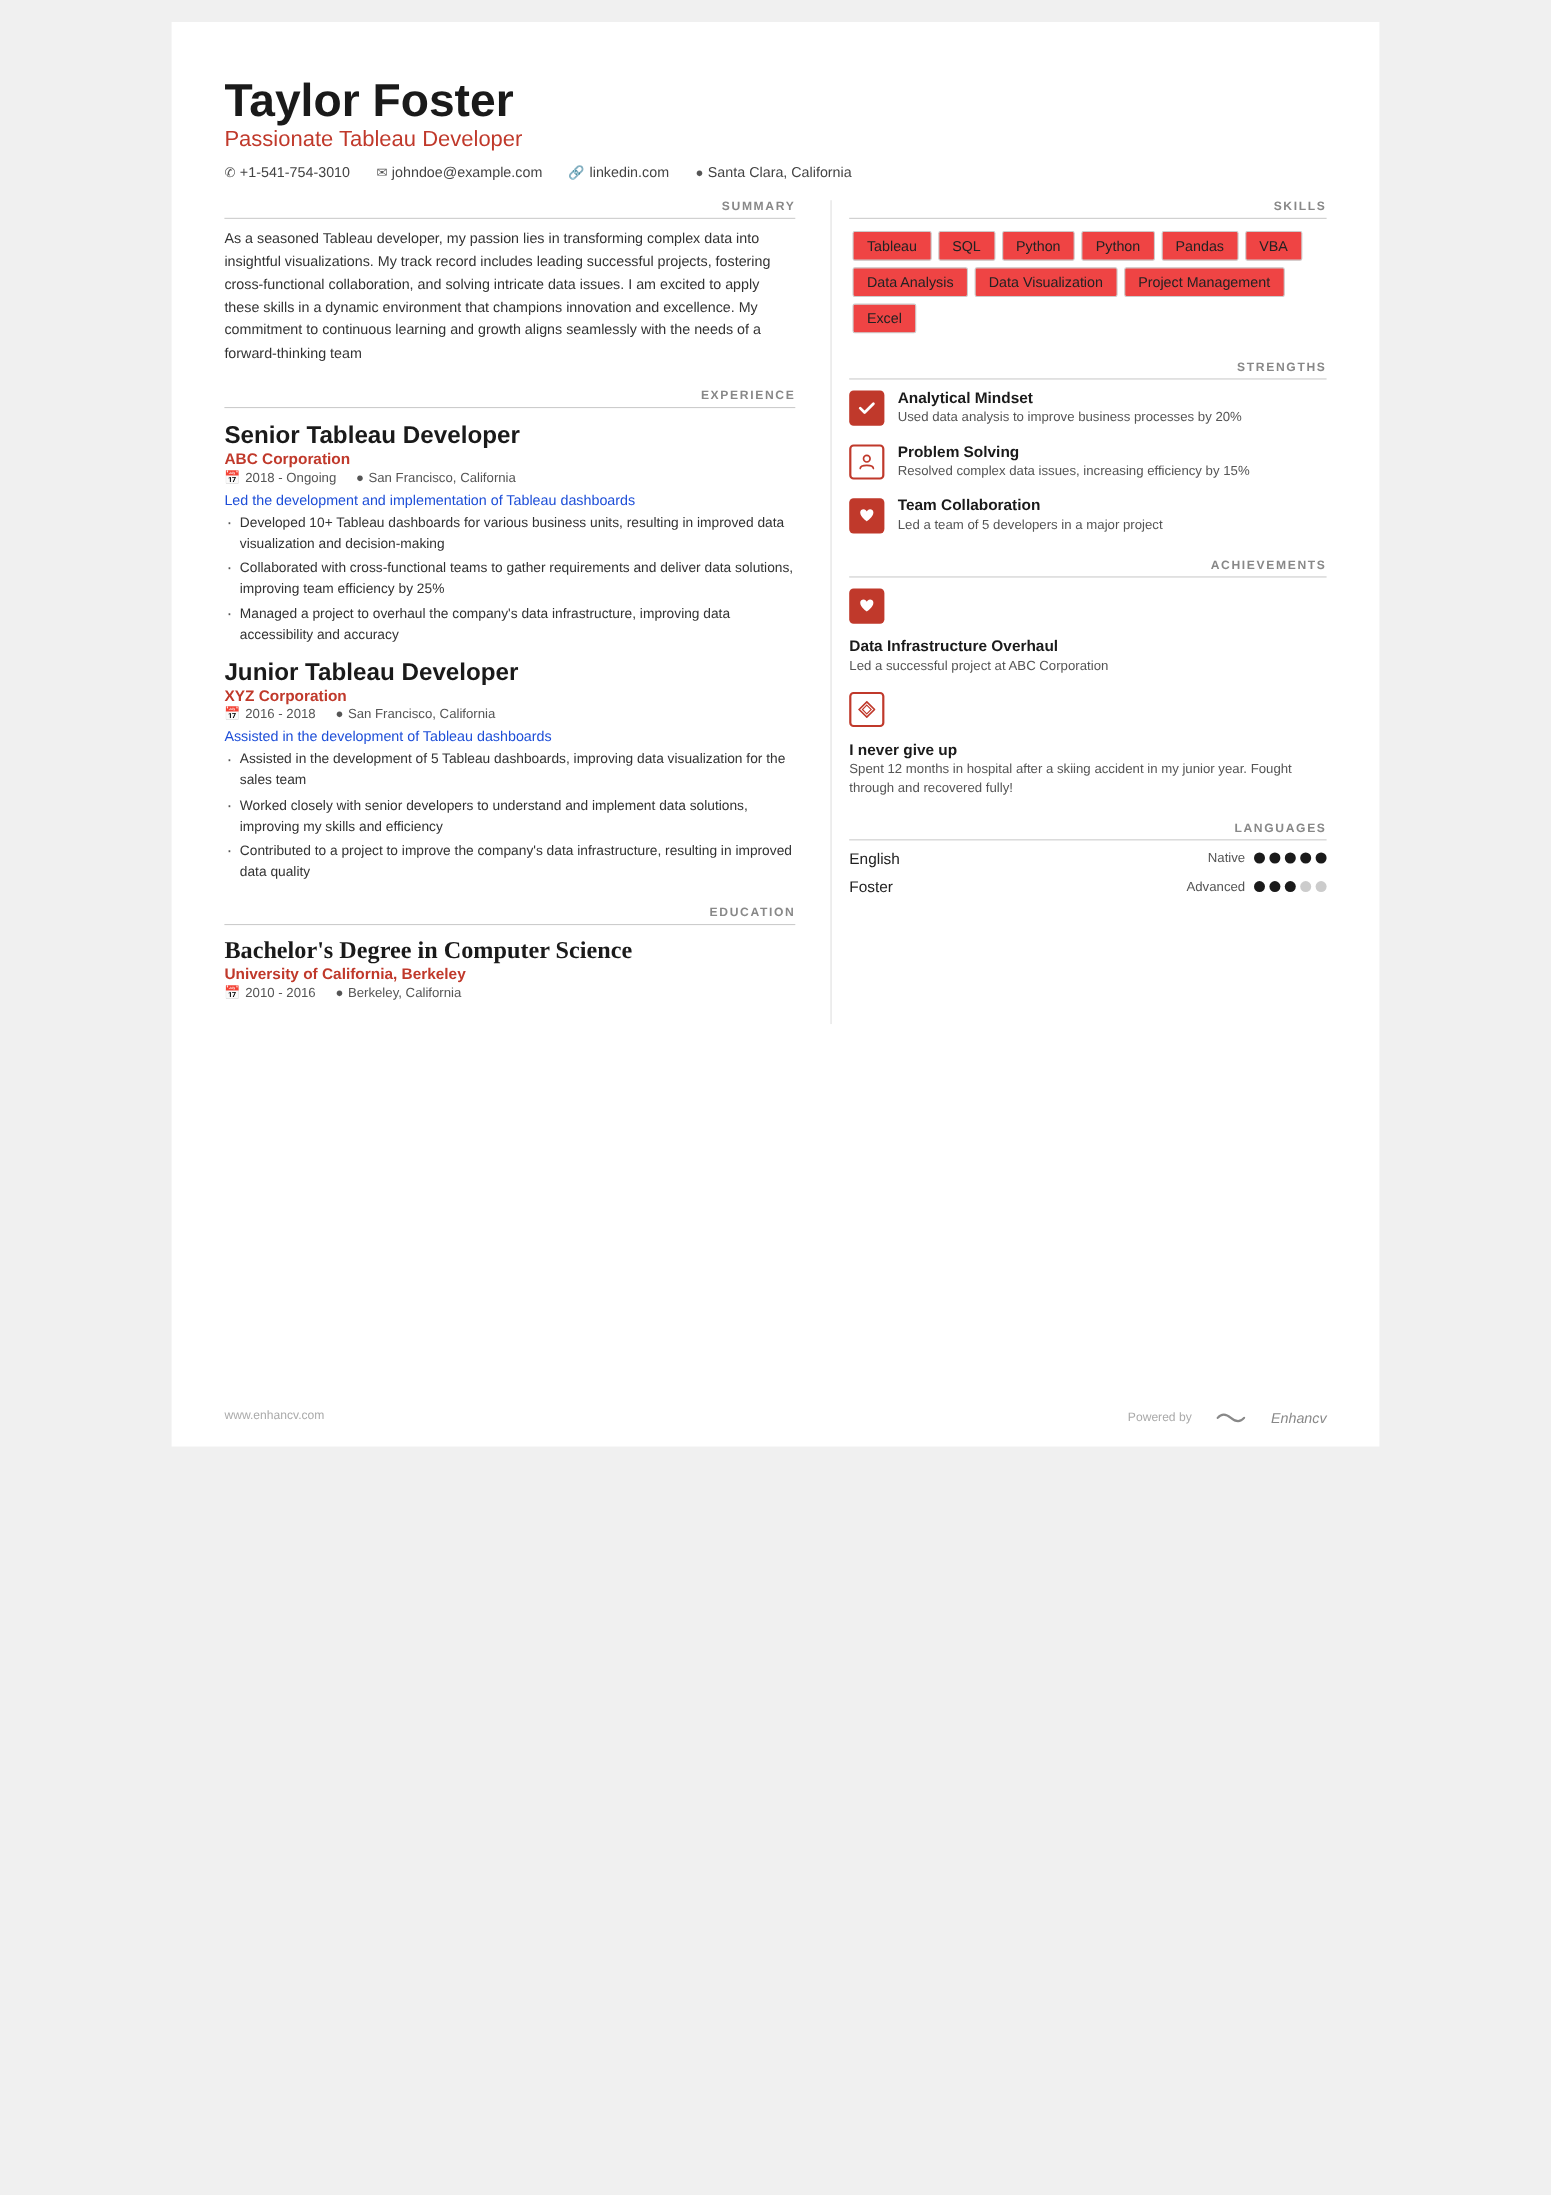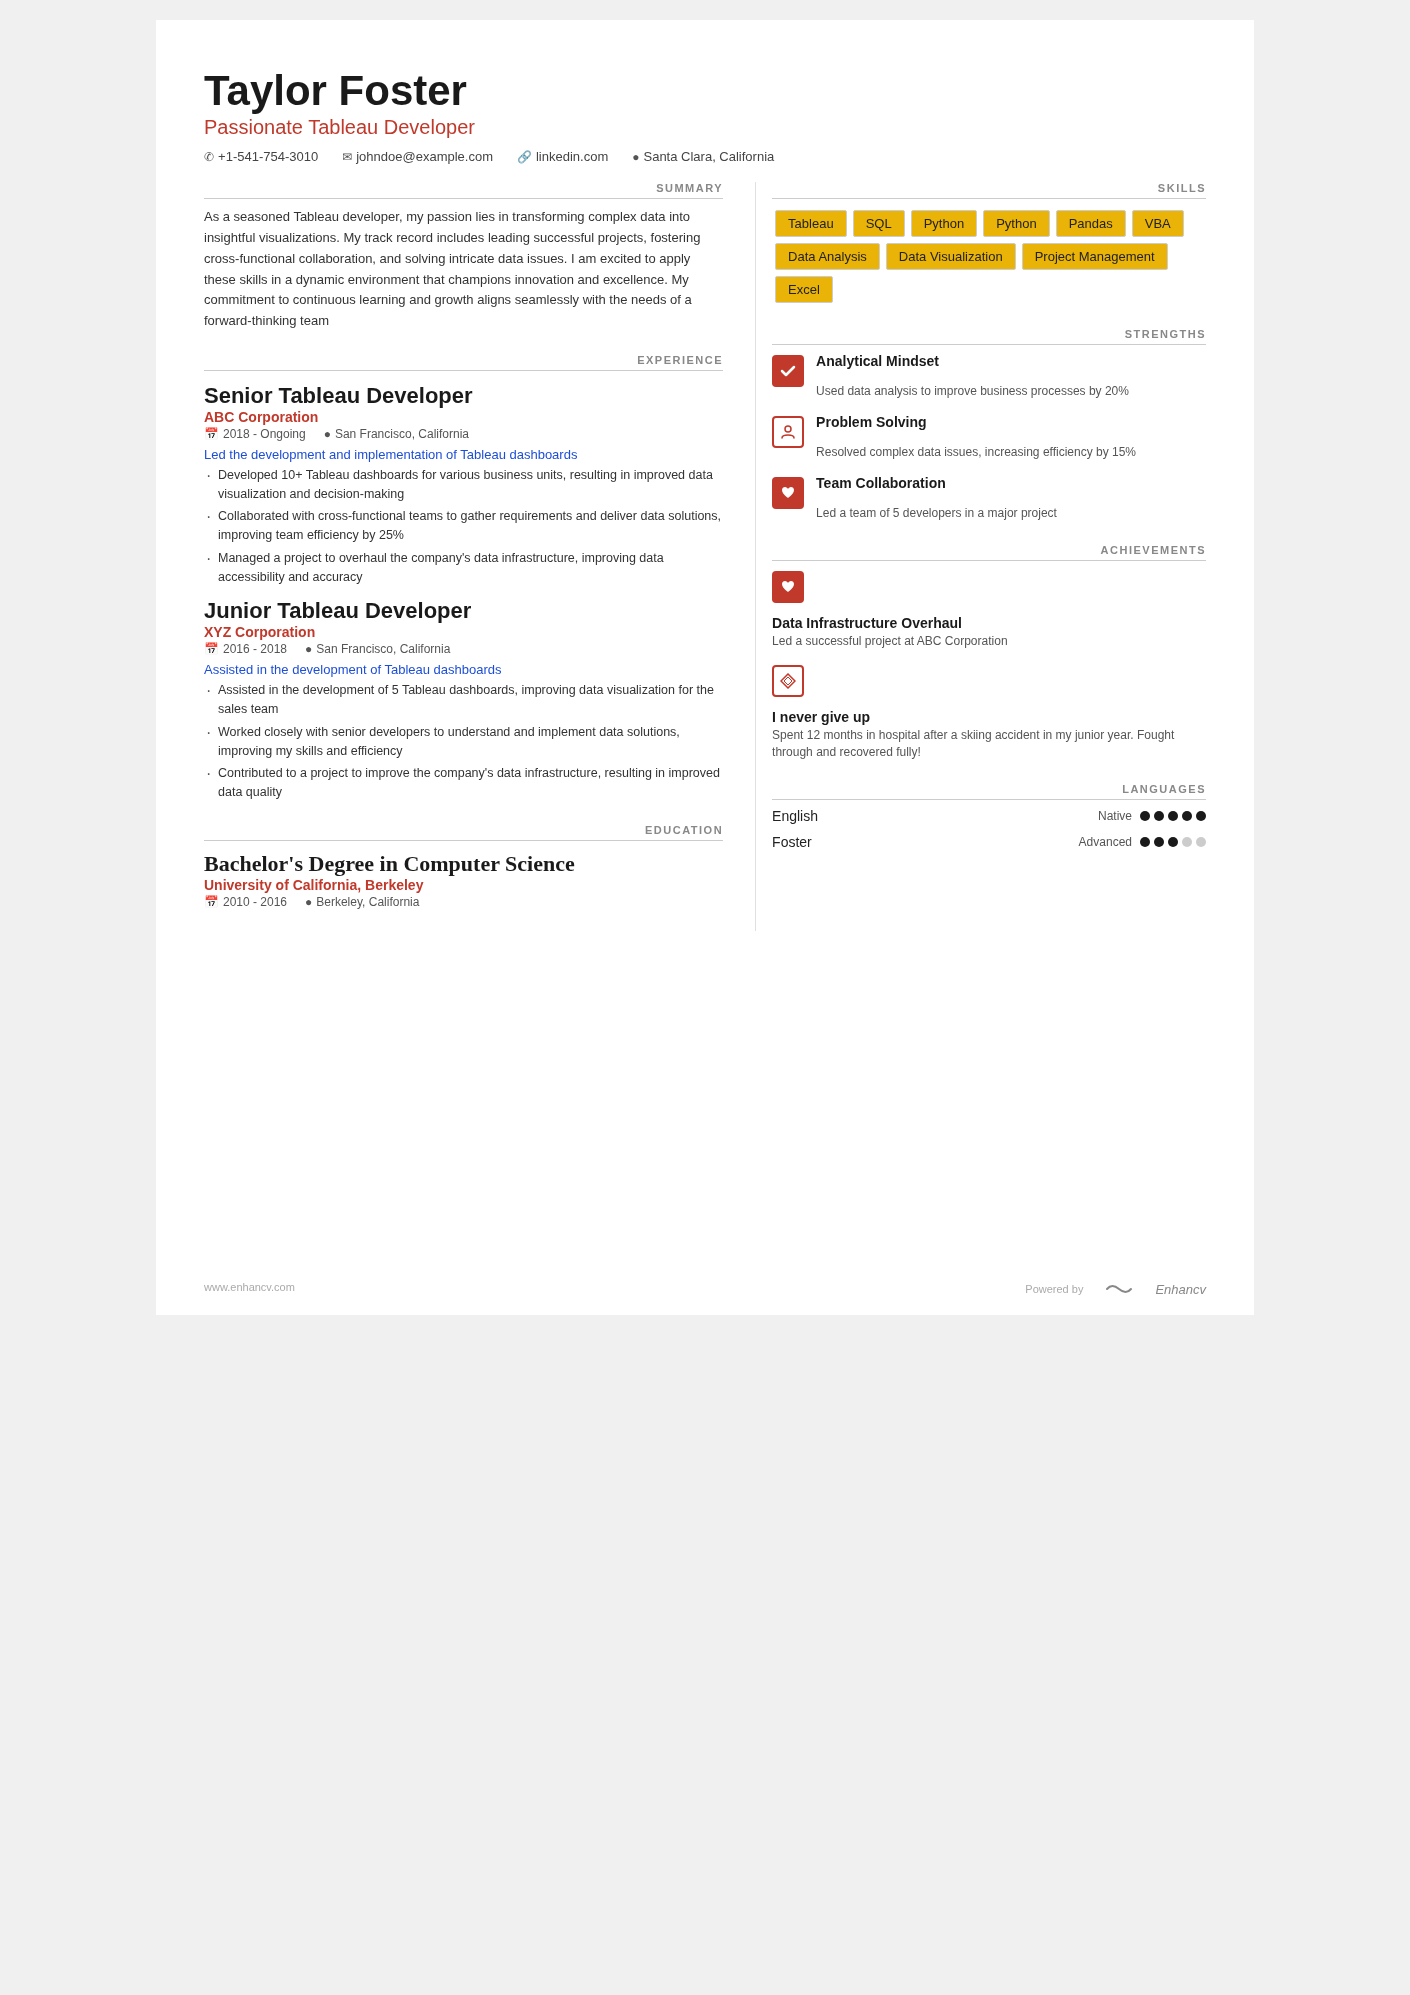--- a/index.html
+++ b/index.html
@@ -170,21 +170,21 @@
       gap: 0;
     }
     .skill-tag {
       font-size: 13px;
       font-family: 'Arial', sans-serif;
       color: #222;
       padding: 5px 12px;
       border: 1px solid #ccc;
       margin: 3px;
       border-radius: 2px;
-      background: #eab308;
+      background: #ef4444;
     }
     
     .strength-item {
       display: flex;
       gap: 12px;
       margin-bottom: 14px;
       align-items: flex-start;
     }
     .strength-icon-wrap {
       width: 32px;
@@ -202,21 +202,21 @@
       font-size: 14px;
       font-weight: 700;
       color: #1a1a1a;
       font-family: 'Arial', sans-serif;
     }
     .strength-desc {
       font-size: 12px;
       color: #555;
       font-family: 'Arial', sans-serif;
       line-height: 1.4;
-      margin-top: 14px;
+      margin-top: 2px;
     }
     
     .achievement-item {
       display: flex;
       gap: 12px;
       margin-bottom: 14px;
       align-items: flex-start;
       flex-direction: column;
     }
     .ach-icon-wrap {

